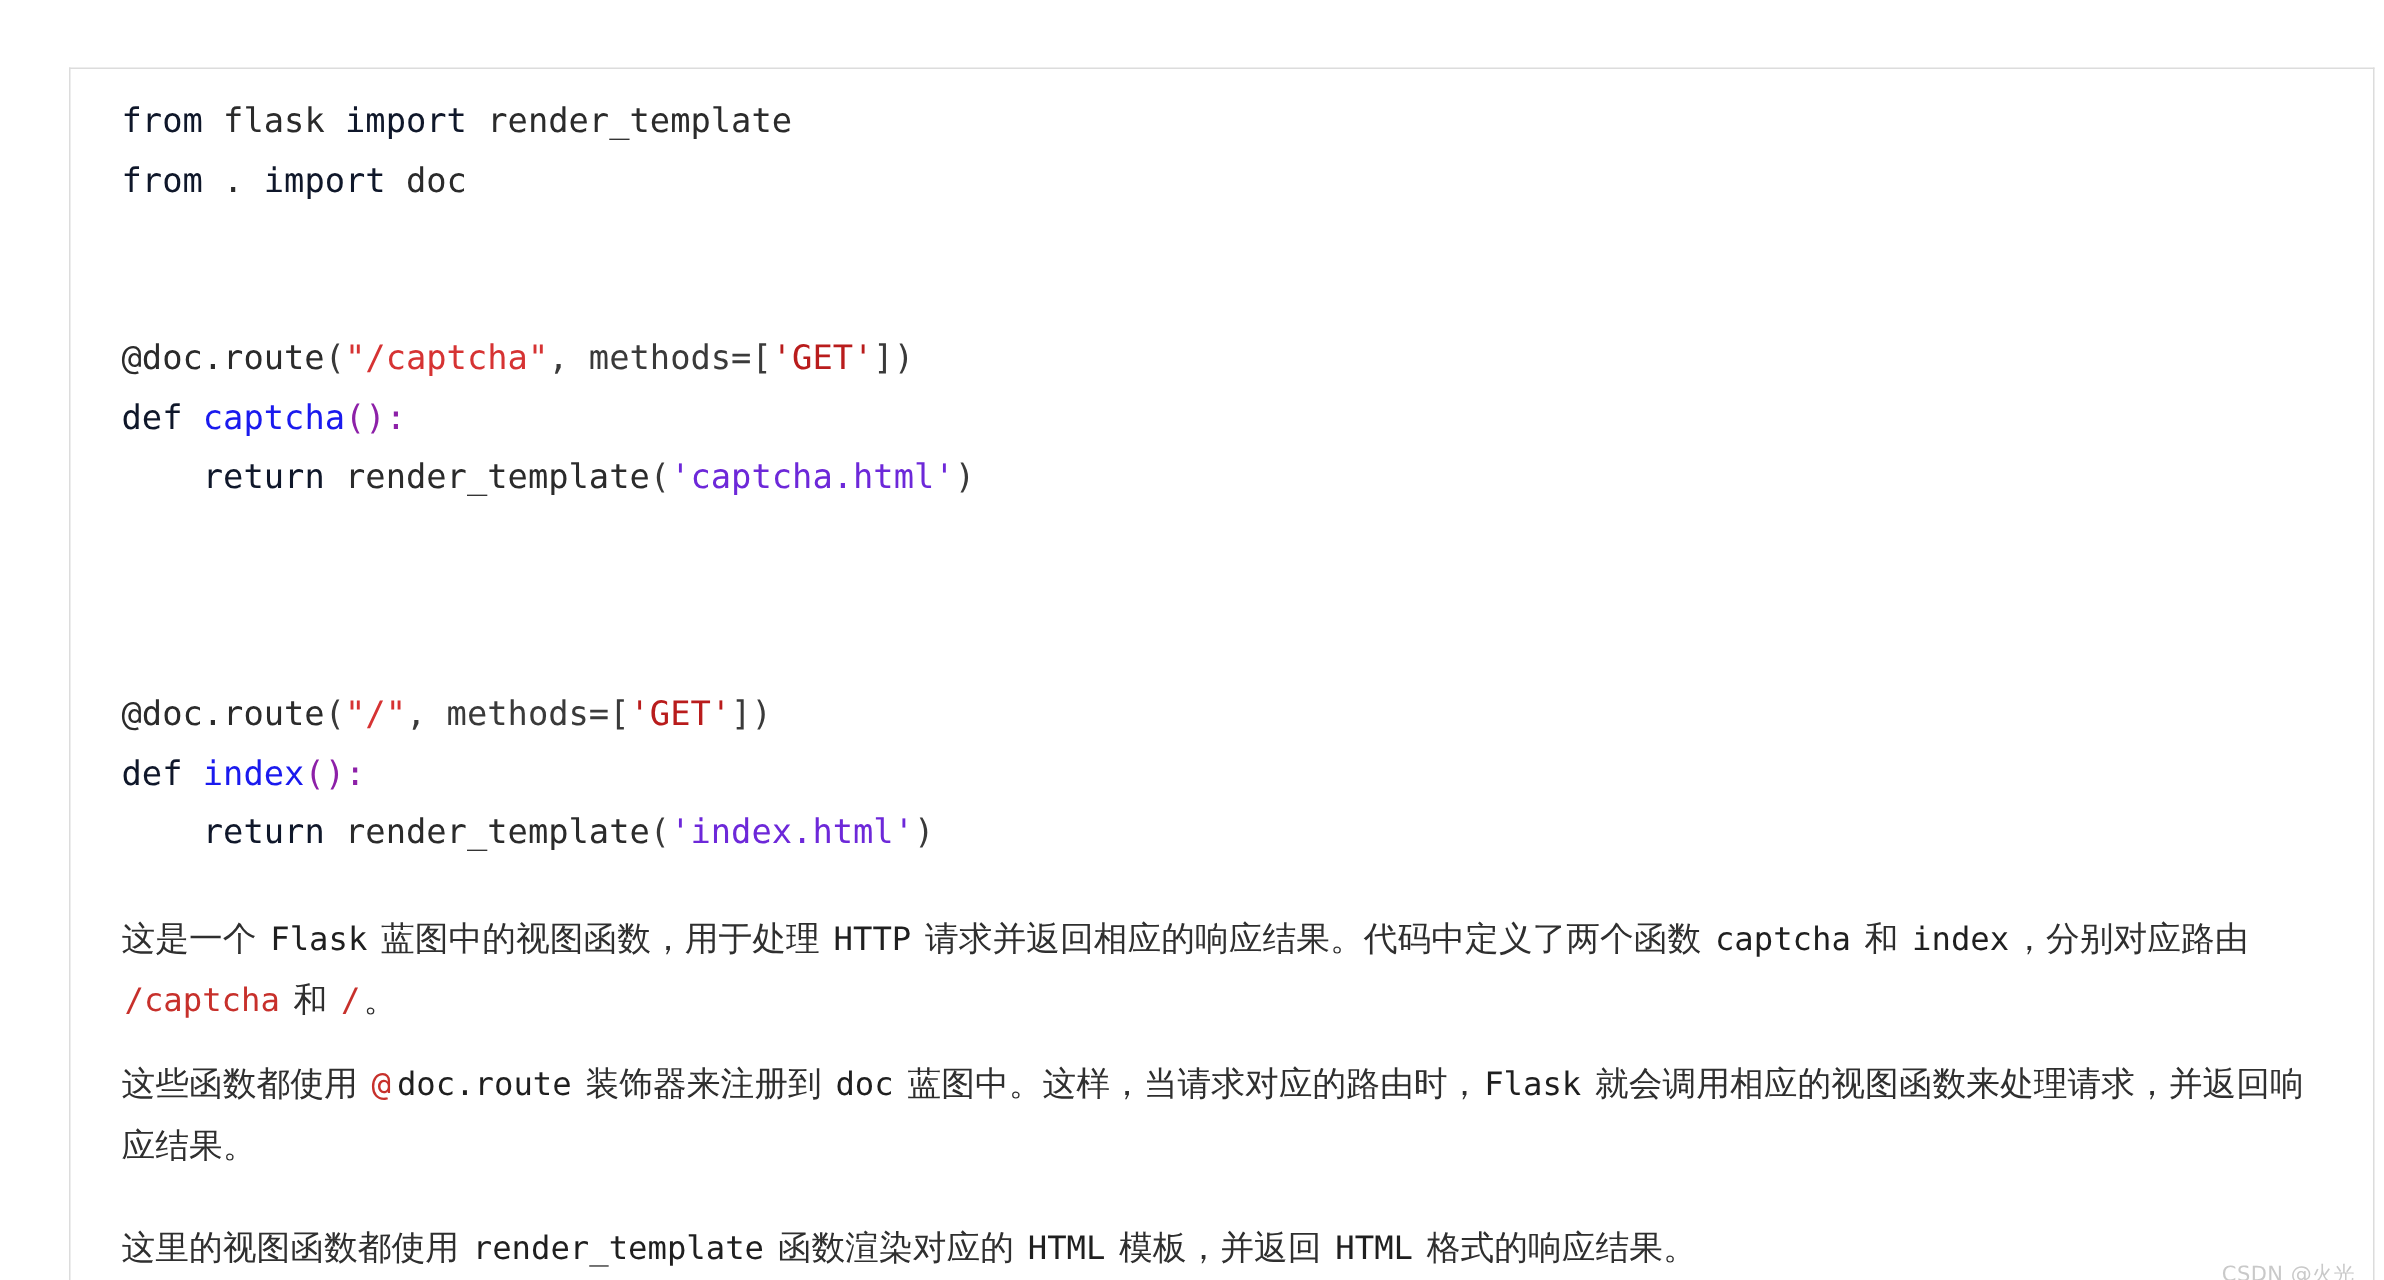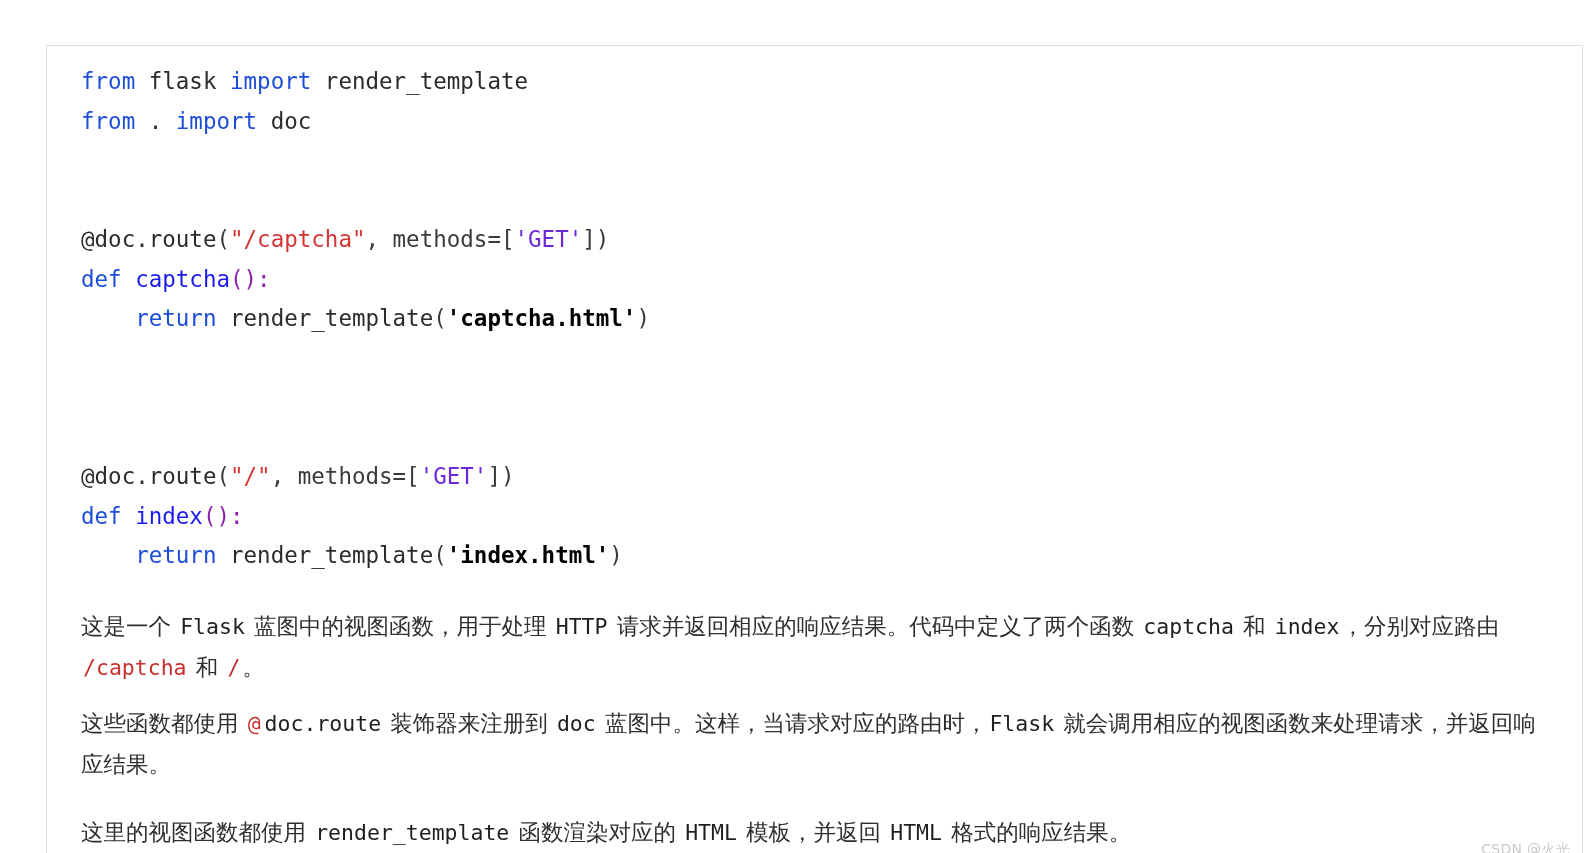--- a/index.html
+++ b/index.html
@@ -42,26 +42,26 @@
     font-family: "DejaVu Sans Mono", "Liberation Mono", monospace;
     font-size: 22.5px;
     line-height: 39.5px;
     white-space: pre;
     color: #24292e;
     letter-spacing: 0;
   }
   .ln { display: block; min-height: 39.5px; }
 
   
-  .k   { color: #1d4ed8; }        
+  .k   { color: #0f172a; }        
   .fn  { color: #1a1aee; }        
   .pn  { color: #8d20a8; }        
   .str2{ color: #d63333; }        
-  .str1{ color: #000000; font-weight: bold; }        
-  .gets{ color: #6d28d9; }        
+  .str1{ color: #6d28d9; }        
+  .gets{ color: #b91c1c; }        
   .pl  { color: #2b2b2b; }        
   .op  { color: #3a3a3a; }        
 
   
   .prose {
     font-family: "DejaVu Sans", "Liberation Sans", sans-serif;
     font-size: 22.5px;
     line-height: 41px;
     color: #2f2f2f;
     margin: 0;

